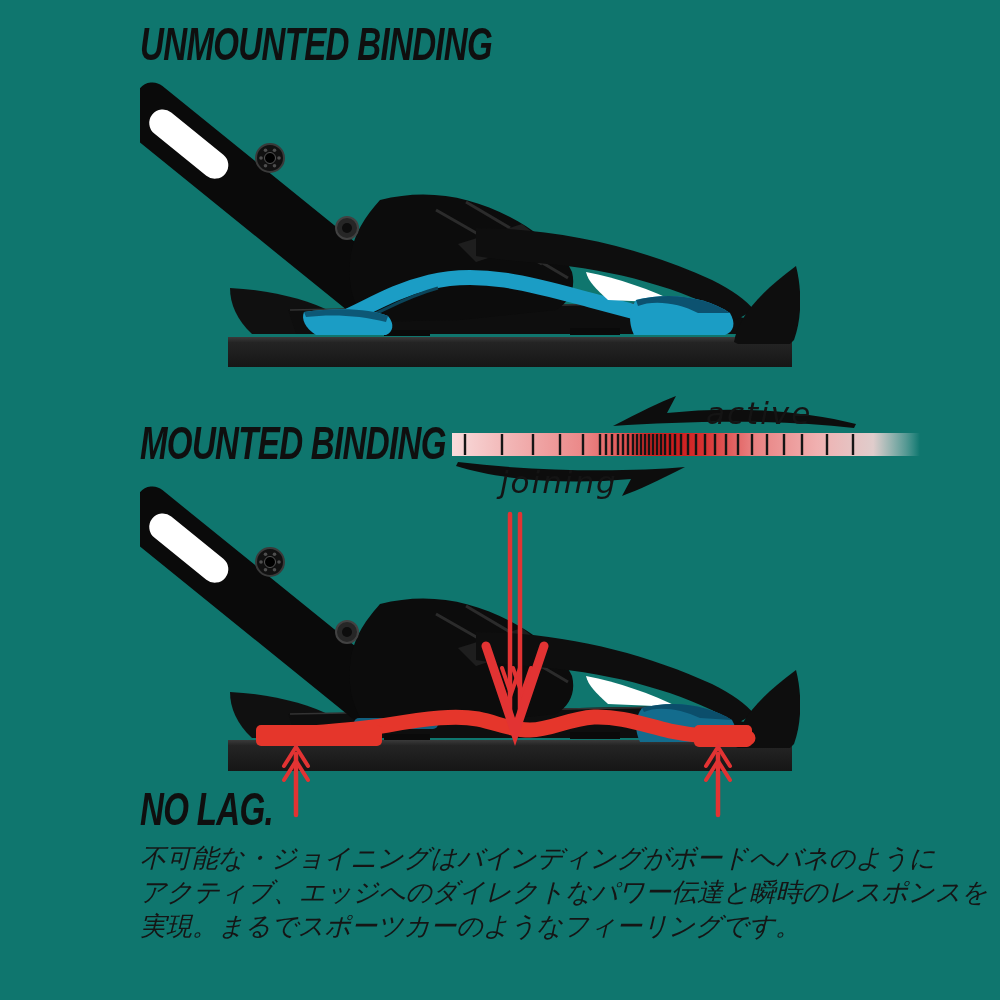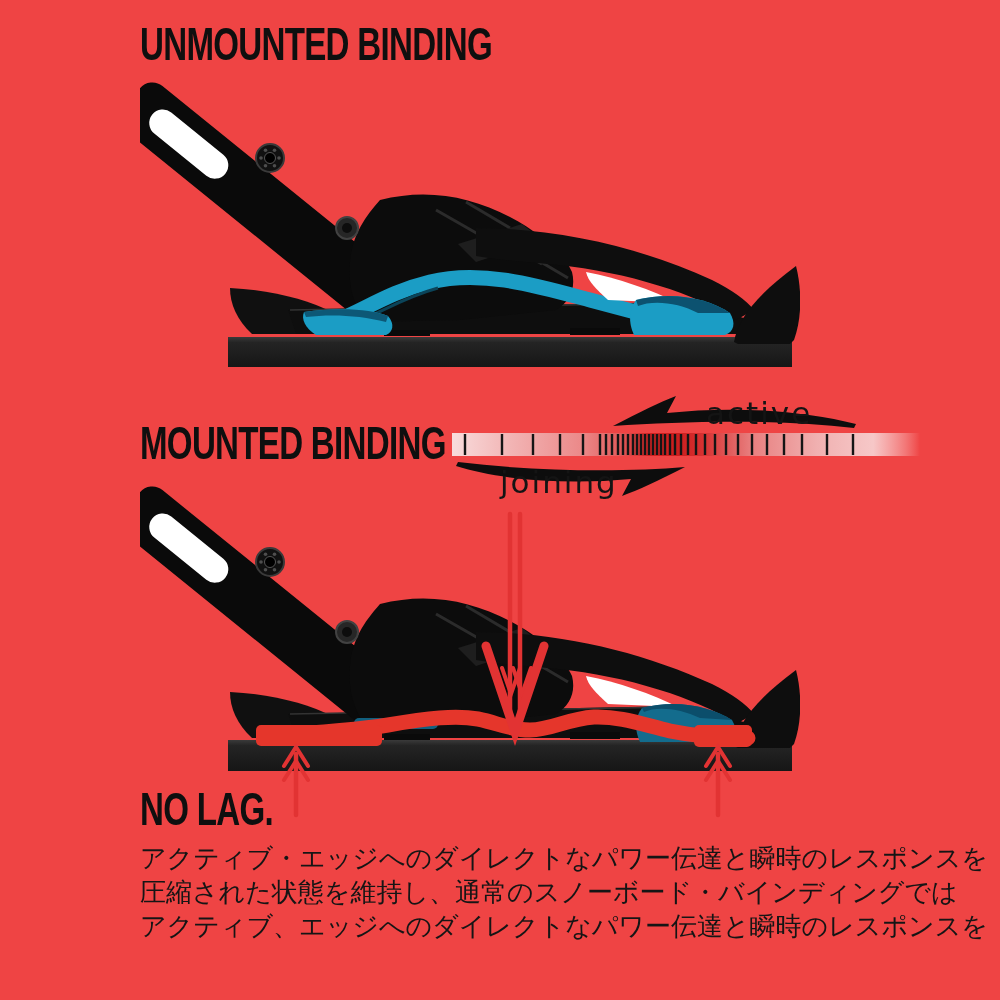--- a/index.html
+++ b/index.html
@@ -1,17 +1,17 @@
 <!DOCTYPE html>
 <html><head>
 <meta charset="utf-8">
 <style>
   html,body{margin:0;padding:0;background:#ffffff;}
-  .canvas{position:relative;width:1000px;height:1000px;background:#ef4444;overflow:hidden;
-          font-family:"Liberation Sans","DejaVu Sans",sans-serif;}
+  .canvas{position:relative;width:1000px;height:1000px;background:#0f766e;overflow:hidden;
+          font-family:"Liberation Sans","DejaVu Sans",sans-serif;font-style:italic;}
   .title{position:absolute;left:140px;line-height:1;font-weight:900;font-size:46px;
          letter-spacing:-1px;color:#0f0f0f;transform:scaleX(0.72);transform-origin:left center;
          white-space:nowrap;font-family:"Liberation Sans",sans-serif;}
   .t-unmounted{top:21px;}
   .t-mounted{top:420px;}
   .t-nolag{top:786px;}
   .fig{position:absolute;left:140px;}
   .fig-unmounted{top:72px;width:660px;height:310px;}
   .fig-joining{left:448px;top:386px;width:486px;height:118px;}
   .fig-mounted{top:468px;width:660px;height:350px;}
@@ -144,18 +144,18 @@
     <g stroke="#e23333" fill="none" stroke-linecap="round">
       <line x1="578" y1="347" x2="578" y2="286" stroke-width="4.5"></line>
       <polyline points="566,298 578,279 590,298" stroke-width="4"></polyline>
       <polyline points="566,312 578,293 590,312" stroke-width="4"></polyline>
     </g>
   </svg>
 
   <div class="title t-nolag">NO LAG.</div>
 
   <div class="desc">
-    <div>アクティブ・エッジへのダイレクトなパワー伝達と瞬時のレスポンスを</div>
-    <div>圧縮された状態を維持し、通常のスノーボード・バインディングでは</div>
+    <div>不可能な・ジョイニングはバインディングがボードへバネのように</div>
     <div>アクティブ、エッジへのダイレクトなパワー伝達と瞬時のレスポンスを</div>
+    <div>実現。まるでスポーツカーのようなフィーリングです。</div>
   </div>
 
 </div>
 
 </body></html>

